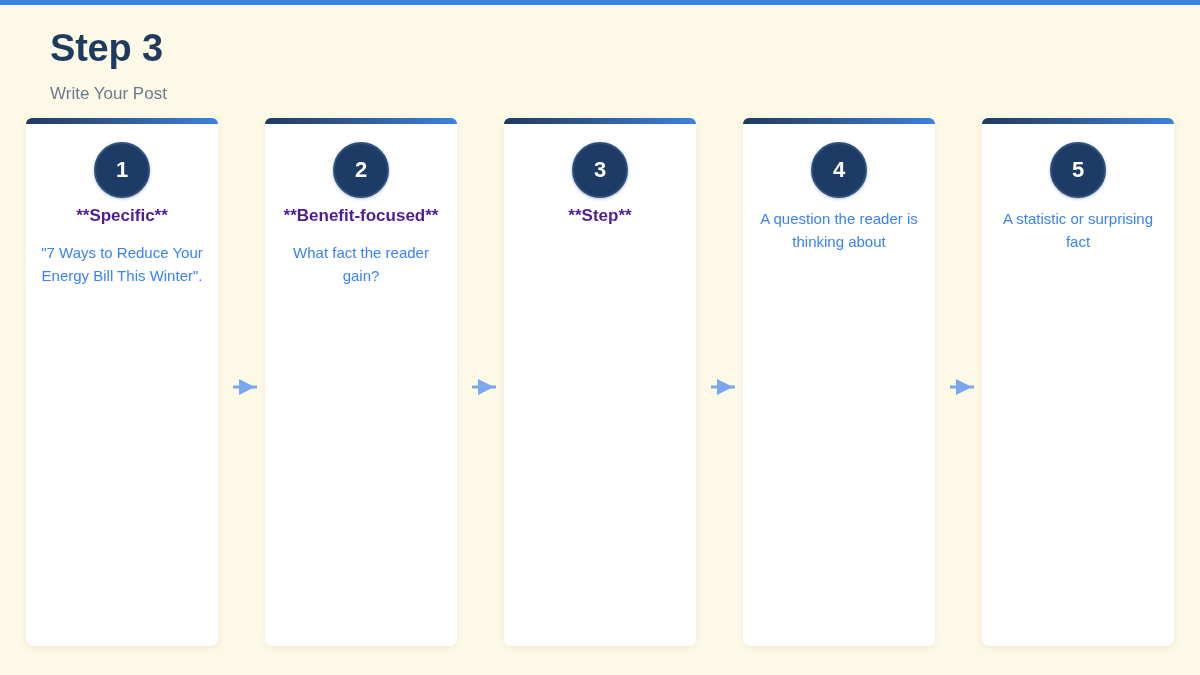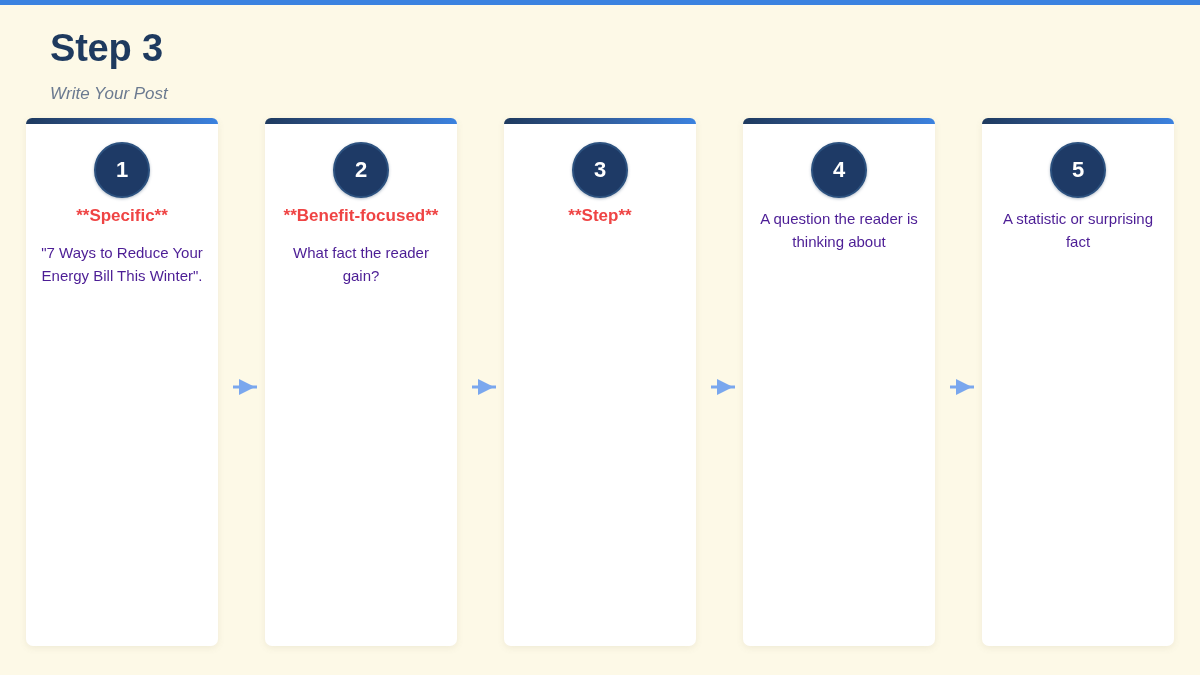--- a/index.html
+++ b/index.html
@@ -37,21 +37,20 @@
     letter-spacing: -0.2px;
     line-height: 1.2;
   }
 
   .page-subtitle {
     margin-top: 12px;
     font-size: 17px;
     color: #6b7a90;
     font-weight: normal;
     line-height: 1.2;
-    font-style: italic;
   }
 
   .flow {
     position: absolute;
     top: 118px;
     left: 26px;
     width: 1148px;
     height: 528px;
   }
 
@@ -99,32 +98,32 @@
   }
 
   .card-title {
     position: absolute;
     top: 88px;
     left: -8px;
     width: 208px;
     text-align: center;
     font-size: 17px;
     font-weight: bold;
-    color: #ef4444;
+    color: #4c1d95;
     line-height: 1.2;
     white-space: nowrap;
   }
 
   .card-body {
     position: absolute;
     left: 14px;
     width: 164px;
     text-align: center;
     font-size: 15px;
-    color: #4c1d95;
+    color: #3b82f6;
     line-height: 1.5;
   }
 
   .card-body.with-title { top: 124px; }
   .card-body.no-title   { top: 90px; }
 
   .arrow {
     position: absolute;
     top: 258px;
     width: 28px;

